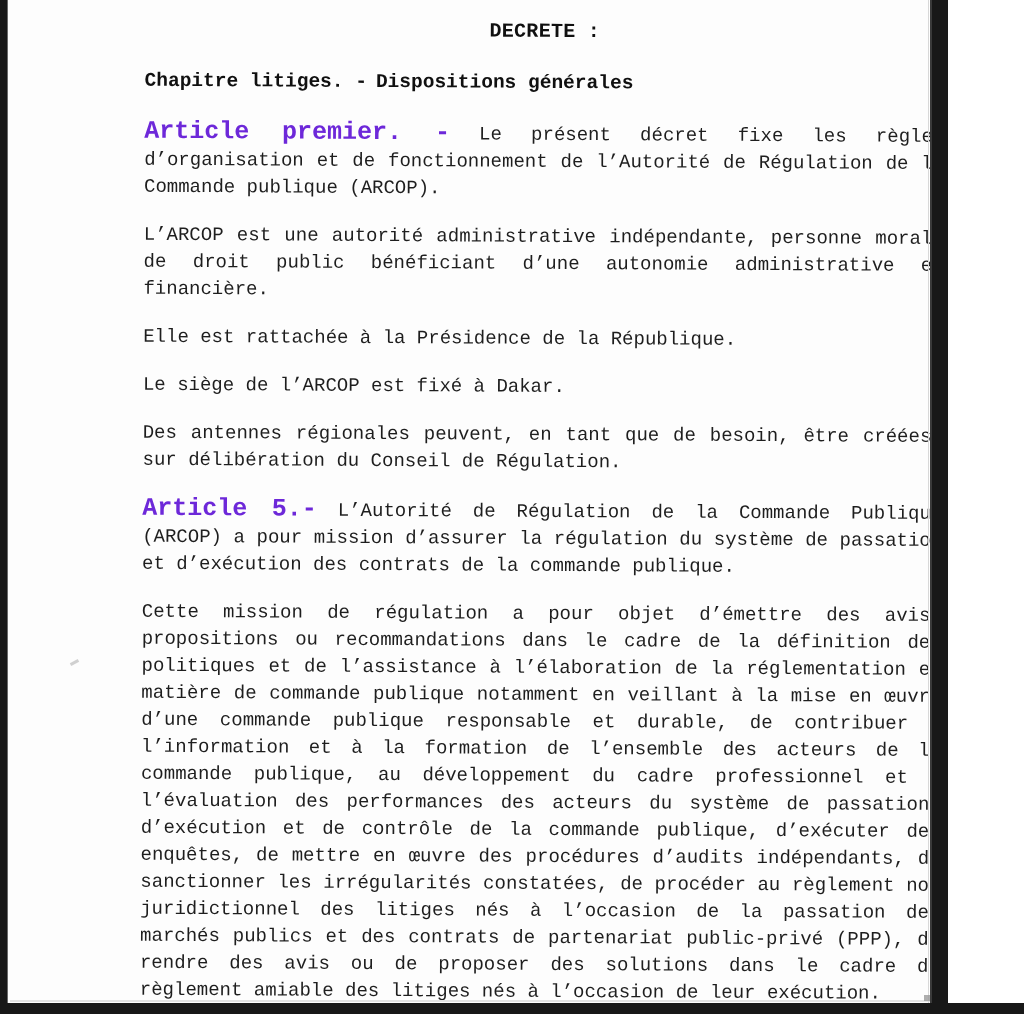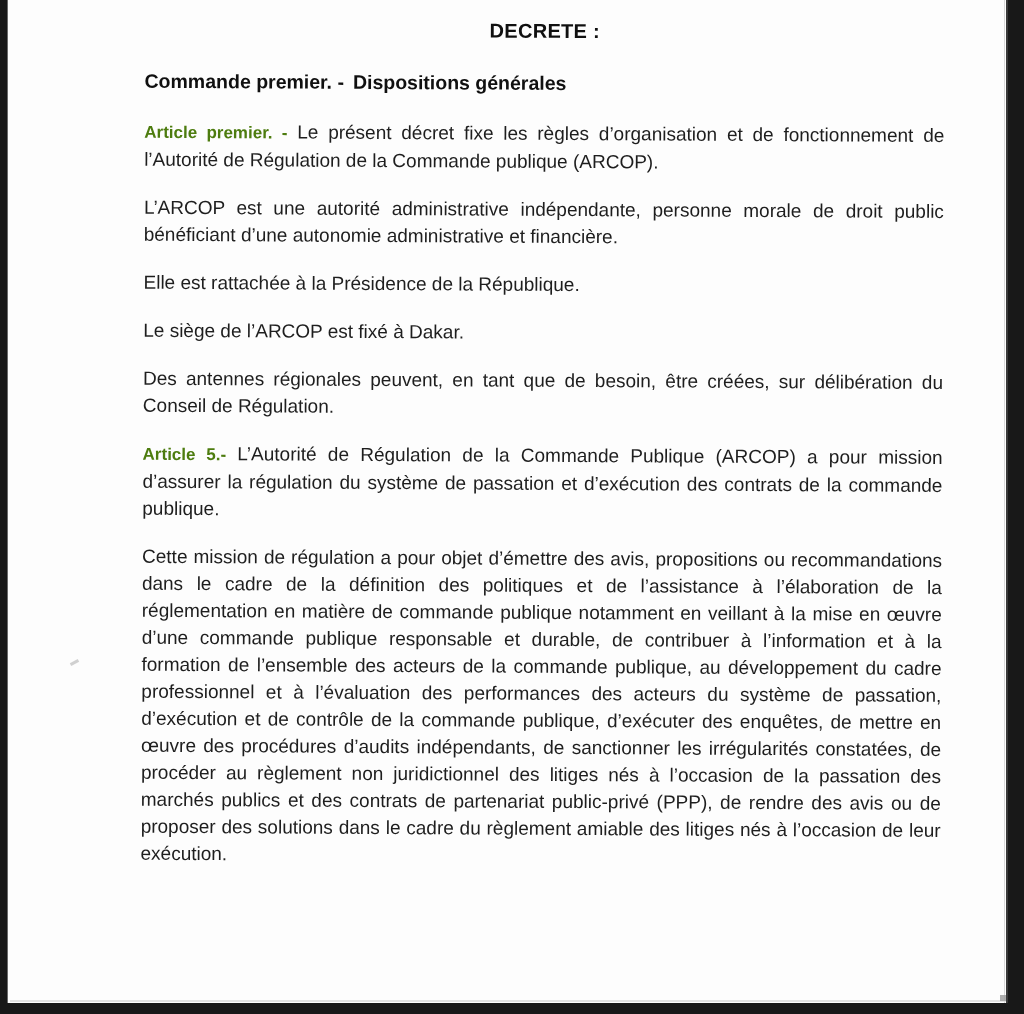--- a/index.html
+++ b/index.html
@@ -5,24 +5,24 @@
   html, body {
     margin: 0;
     padding: 0;
     background: #ffffff;
     width: 1024px;
     height: 1014px;
     overflow: hidden;
   }
   .page {
     position: relative;
-    width: 1024px;
+    width: 948px;
     height: 1014px;
     background: #fdfdfd;
-    font-family: Liberation Sans, sans-serif;
+    font-family: Liberation Mono, monospace;
     color: #1d1d1d;
   }
   
   .strip { position: absolute; background: #181818; z-index: 5; }
   .strip-left   { left: 0; top: 0; width: 7px; height: 1014px; border-right: 1px solid #6a6a6a; }
   .strip-right  { right: 0; top: 0; width: 16px; height: 1014px; border-left: 2px solid #3a3a3a; }
   .strip-bottom { left: 0; bottom: 0; width: 1024px; height: 11px; }
   .hairline-bottom {
     position: absolute; left: 10px; right: 16px; bottom: 12px;
     height: 2px; background: #e3e3e3; z-index: 4;
@@ -72,34 +72,34 @@
     line-height: 27px;
     text-align: justify;
     text-justify: inter-word;
     margin: 0 0 21px 0;
     color: #1e1e1e;
     hyphens: none;
     -webkit-hyphens: none;
   }
   .para b.lead {
     font-weight: 700;
-    font-size: 17px;
-    color: #4d7c0f;
+    font-size: 25px;
+    color: #6d28d9;
   }
 </style>
 </head>
 <body>
 
 <div class="page">
 
   <div class="content">
     <h1 class="doc-title">DECRETE :</h1>
 
     <h2 class="chapter">
-      <span class="chapter-label">Commande premier. -</span><span class="chapter-title">Dispositions générales</span>
+      <span class="chapter-label">Chapitre litiges. -</span><span class="chapter-title">Dispositions générales</span>
     </h2>
 
     <div id="paragraphs">
   <p class="para"><b class="lead">Article premier. -</b><span> Le présent décret fixe les règles d’organisation et de fonctionnement de l’Autorité de Régulation de la Commande publique (ARCOP).</span></p>
 
   <p class="para"><span>L’ARCOP est une autorité administrative indépendante, personne morale de droit public bénéficiant d’une autonomie administrative et financière.</span></p>
 
   <p class="para"><span>Elle est rattachée à la Présidence de la République.</span></p>
 
   <p class="para"><span>Le siège de l’ARCOP est fixé à Dakar.</span></p>

